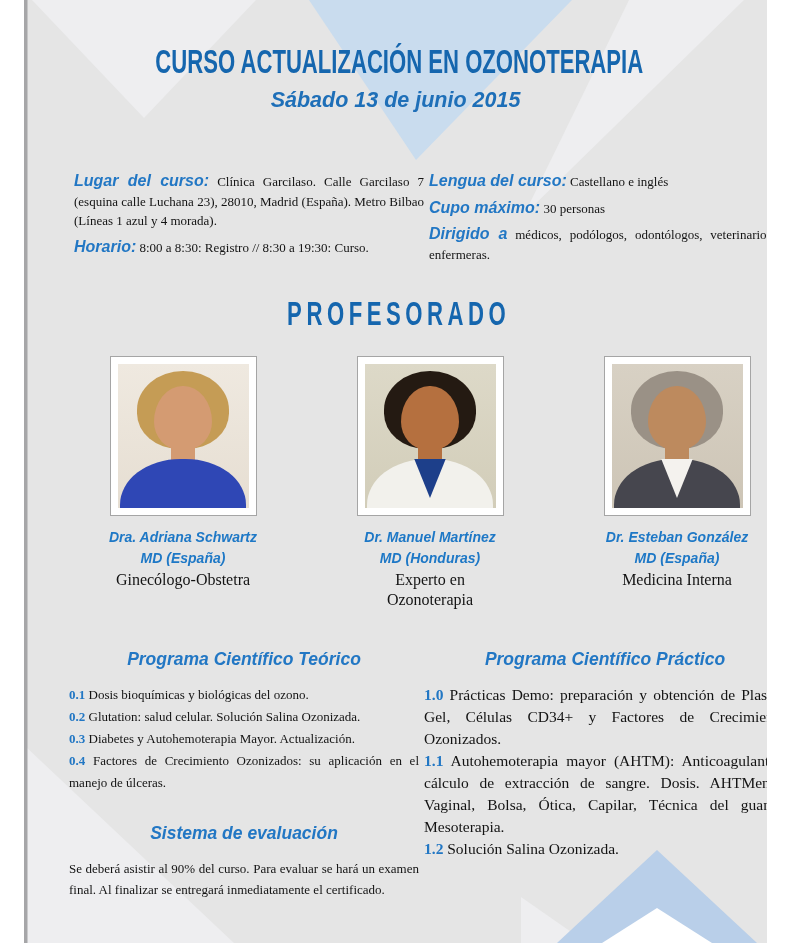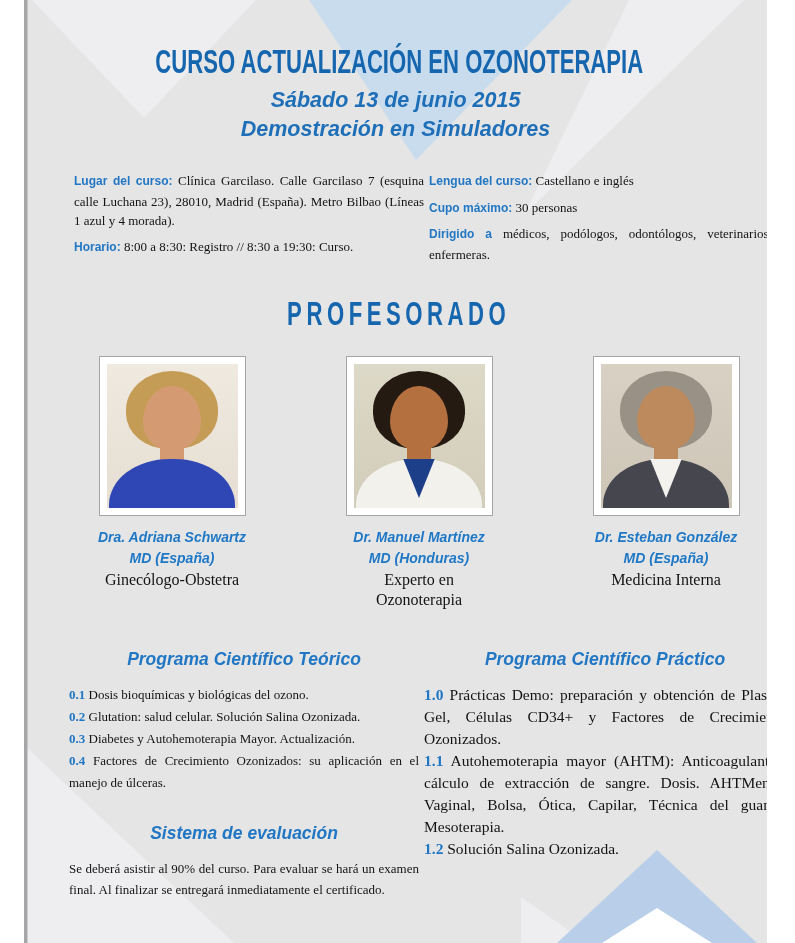--- a/index.html
+++ b/index.html
@@ -23,30 +23,30 @@
             font-size:21.5px;line-height:26px;color:var(--subtitle_blue);}
   .subtitle.first{margin-top:7px;}
   .subtitle.second{margin-top:3px;}
 
   
   .info{position:absolute;top:171px;left:50px;width:712px;display:flex;}
   .info-col{text-align:justify;font-size:13px;line-height:19.5px;color:var(--text_black);}
   .info-col.left{width:350px;}
   .info-col.right{width:357px;margin-left:5px;}
   .info p{margin:0 0 6px 0;}
-  .label{font-family:"Liberation Sans",sans-serif;font-weight:700;
-         font-size:12px;color:var(--accent_blue);}
+  .label{font-family:"Liberation Sans",sans-serif;font-style:italic;font-weight:700;
+         font-size:16px;color:var(--accent_blue);}
 
   
   .prof-heading{position:absolute;top:294px;left:0;right:0;text-align:center;margin:0;
         font-family:"Liberation Sans",sans-serif;font-weight:700;font-size:34px;
         line-height:38px;color:var(--title_blue);}
 
   
-  .professors{position:absolute;top:356px;left:30px;width:730px;display:flex;gap:11px;}
+  .professors{position:absolute;top:356px;left:41px;width:730px;display:flex;gap:11px;}
   .prof{flex:1;text-align:center;}
   .frame{width:147px;height:160px;margin:0 auto;background:#fff;border:1px solid var(--frame_border);
          padding:7px;box-sizing:border-box;}
   .photo{position:relative;width:100%;height:100%;overflow:hidden;background:var(--pbg,#ddd);}
   .p-hair{position:absolute;top:5%;left:15%;width:70%;height:54%;
           border-radius:50% 50% 46% 46%;background:var(--hair,#555);}
   .p-face{position:absolute;top:15%;left:28%;width:44%;height:45%;
           border-radius:50% 50% 46% 46% / 56% 56% 44% 44%;background:var(--skin,#c89);}
   .p-neck{position:absolute;top:54%;left:41%;width:18%;height:18%;background:var(--skin,#c89);}
   .p-torso{position:absolute;bottom:-2%;left:2%;width:96%;height:36%;
@@ -85,21 +85,20 @@
     <polygon points="633,850 733,943 533,943" style="fill:var(--chevron_blue)"></polygon>
     <polygon points="633,908 688,943 578,943" fill="#ffffff"></polygon>
     <rect x="0" y="0" width="3.5" height="943" fill="#a6a6a8"></rect>
   </svg>
 
   <div class="content">
 
     <header class="header">
       <h1 class="title"><span class="condensed">CURSO ACTUALIZACIÓN EN OZONOTERAPIA</span></h1>
       <div class="subtitle first">Sábado 13 de junio 2015</div>
-      <div class="subtitle second">Demostración en Simuladores</div>
     </header>
 
     <section class="info">
       <div class="info-col left">
         <p><span class="label">Lugar del curso:</span> <span>Clínica Garcilaso. Calle Garcilaso 7 (esquina calle Luchana 23), 28010, Madrid (España). Metro Bilbao (Líneas 1 azul y 4 morada).</span></p>
         <p><span class="label">Horario:</span> <span>8:00 a 8:30: Registro // 8:30 a 19:30: Curso.</span></p>
       </div>
       <div class="info-col right">
         <p><span class="label">Lengua del curso:</span> <span>Castellano e inglés</span></p>
         <p><span class="label">Cupo máximo:</span> <span>30 personas</span></p>

